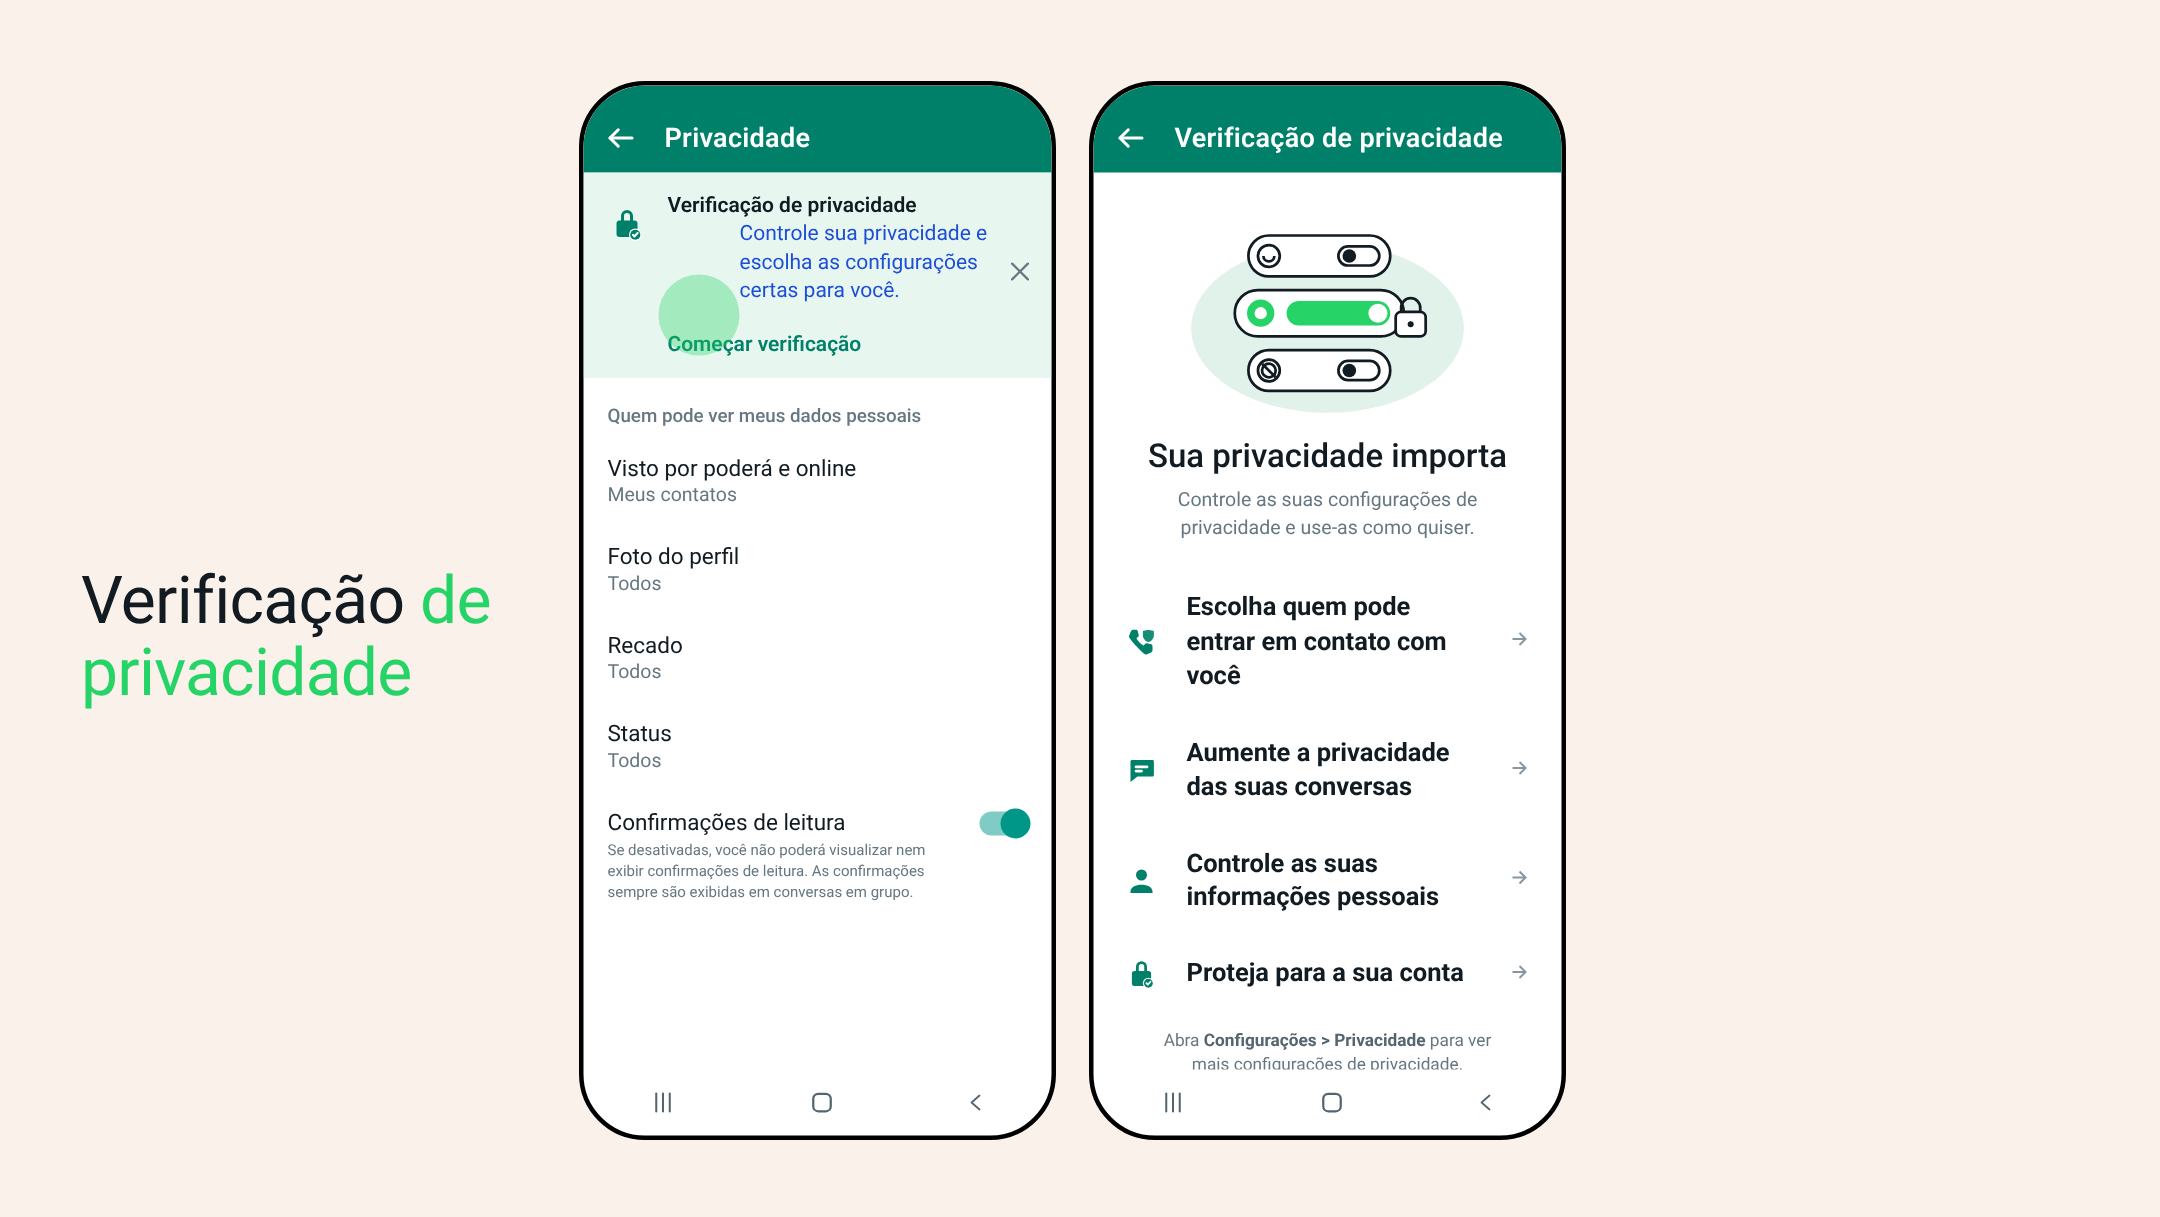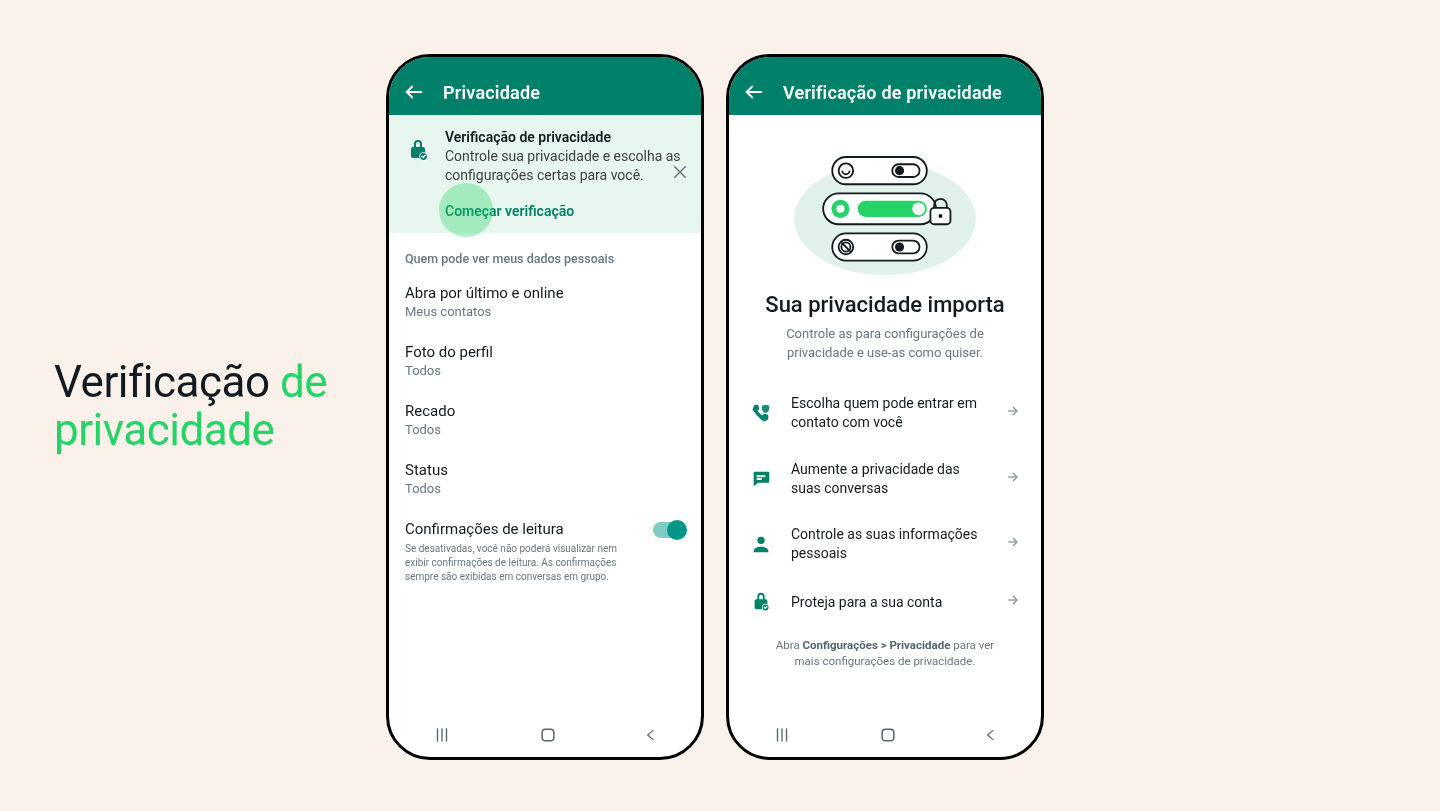--- a/index.html
+++ b/index.html
@@ -21,21 +21,21 @@
     height:811px;
     background:var(--bg);
     font-family:-apple-system,BlinkMacSystemFont,"Segoe UI",Roboto,Helvetica,Arial,sans-serif;
     color:var(--ink);
     overflow:hidden;
     position:relative;
   }
   .hero{
     position:absolute;
     left:54px;
-    top:358px;
+    top:376px;
     font-size:44px;
     font-weight:400;
     line-height:1.1;
     letter-spacing:-0.5px;
   }
   .hero .accent{color:var(--green);}
   .phones{
     position:absolute;
     left:386px;
     top:54px;
@@ -75,21 +75,21 @@
     position:relative;
   }
   .banner .iconwrap{
     width:30px;height:30px;border-radius:50%;
     background:rgba(0,0,0,0);
     display:inline-flex;align-items:center;justify-content:center;
     margin-top:6px;
   }
   .banner .body{flex:1;font-size:14px;}
   .banner .btitle{font-weight:600;color:var(--ink);margin-bottom:2px;}
-  .banner .bdesc{color:#404040;line-height:1.35;position:relative;}
+  .banner .bdesc{color:#1d4ed8;line-height:1.35;position:relative;margin-left:48px;}
   .banner .blink{color:var(--teal);font-weight:600;margin-top:18px;display:inline-block;}
   .banner .close{position:absolute;right:12px;top:50%;transform:translateY(-50%);color:var(--muted);}
   .touch-circle{
     position:absolute;
     width:54px;height:54px;border-radius:50%;
     background:rgba(37,211,102,0.35);
     left:50px;top:68px;
     pointer-events:none;
   }
   
@@ -118,21 +118,21 @@
   .navbtn{display:inline-flex;}
   
   .p2scroll{padding:0 20px;}
   .illus{display:block;margin:22px auto 10px;width:200px;}
   .p2h{font-size:22px;font-weight:500;text-align:center;margin-top:10px;color:var(--ink);}
   .p2sub{font-size:13px;color:var(--muted);text-align:center;margin:8px auto 18px;line-height:1.4;max-width:260px;}
   .opt{
     display:flex;align-items:center;gap:18px;padding:14px 0;
   }
   .opt .oicon{width:24px;flex:0 0 24px;display:inline-flex;justify-content:center;color:var(--teal);}
-  .opt .olabel{flex:1;font-size:14px;color:var(--ink);line-height:1.35;}
+  .opt .olabel{flex:1;font-size:17px;color:var(--ink);line-height:1.35;font-weight:bold;}
   .opt .chev{color:var(--muted2);}
   .foot{
     font-size:11.5px;color:var(--muted);text-align:center;line-height:1.4;
     padding:10px 24px 0;
   }
   .foot b{font-weight:700;color:#54656F;margin-top:30px;}
 </style>
 </head>
 <body>
 
@@ -173,21 +173,21 @@
           <svg width="18" height="18" viewBox="0 0 24 24" fill="none" stroke="currentColor" stroke-width="2" stroke-linecap="round">
               <line x1="5" y1="5" x2="19" y2="19"></line>
               <line x1="19" y1="5" x2="5" y2="19"></line>
             </svg>
         </span>
       </div>
 
       <div class="section-label">Quem pode ver meus dados pessoais</div>
 
       <div class="row">
-        <div class="rtitle">Abra por último e online</div>
+        <div class="rtitle">Visto por poderá e online</div>
         <div class="rsub">Meus contatos</div>
       </div>
       <div class="row">
         <div class="rtitle">Foto do perfil</div>
         <div class="rsub">Todos</div>
       </div>
       <div class="row">
         <div class="rtitle">Recado</div>
         <div class="rsub">Todos</div>
       </div>
@@ -261,21 +261,21 @@
 
           <rect x="52" y="106" width="104" height="30" rx="15" fill="#fff" stroke="#111B21" stroke-width="2"></rect>
           <circle cx="67" cy="121" r="8" fill="none" stroke="#111B21" stroke-width="2"></circle>
           <circle cx="67" cy="121" r="5" fill="none" stroke="#111B21" stroke-width="2"></circle>
           <line x1="62" y1="116" x2="72" y2="126" stroke="#111B21" stroke-width="2"></line>
           <rect x="118" y="114" width="30" height="14" rx="7" fill="#fff" stroke="#111B21" stroke-width="2"></rect>
           <circle cx="126" cy="121" r="5" fill="#111B21"></circle>
         </svg>
 
         <div class="p2h">Sua privacidade importa</div>
-        <div class="p2sub">Controle as para configurações de privacidade e use-as como quiser.</div>
+        <div class="p2sub">Controle as suas configurações de privacidade e use-as como quiser.</div>
 
         <div class="opt">
           <span class="oicon">
             <svg width="22" height="22" viewBox="0 0 24 24" fill="currentColor">
                 <path d="M6 3c-.7 0-1.3.4-1.6 1L3 7.5c-.2.5-.1 1 .2 1.4C6 13 11 18 14.1 20.8c.4.3 1 .4 1.4.2l3.5-1.4c.6-.3 1-.9 1-1.6v-3c0-.6-.4-1.1-1-1.3l-3-.8c-.5-.1-1 0-1.3.4l-1.1 1.3c-2-.9-4.4-3.3-5.3-5.3l1.3-1.1c.4-.3.5-.8.4-1.3l-.8-3C9 3.4 8.5 3 7.9 3H6Z"></path>
                 <path d="M17 3l4 1v3c0 2.3-1.7 4.4-4 5-2.3-.6-4-2.7-4-5V4l4-1Z" fill="#fff"></path>
                 <path d="M17 3l4 1v3c0 2.3-1.7 4.4-4 5-2.3-.6-4-2.7-4-5V4l4-1Z" fill="currentColor" opacity=".9"></path>
               </svg>
           </span>
           <span class="olabel">Escolha quem pode entrar em contato com você</span>

